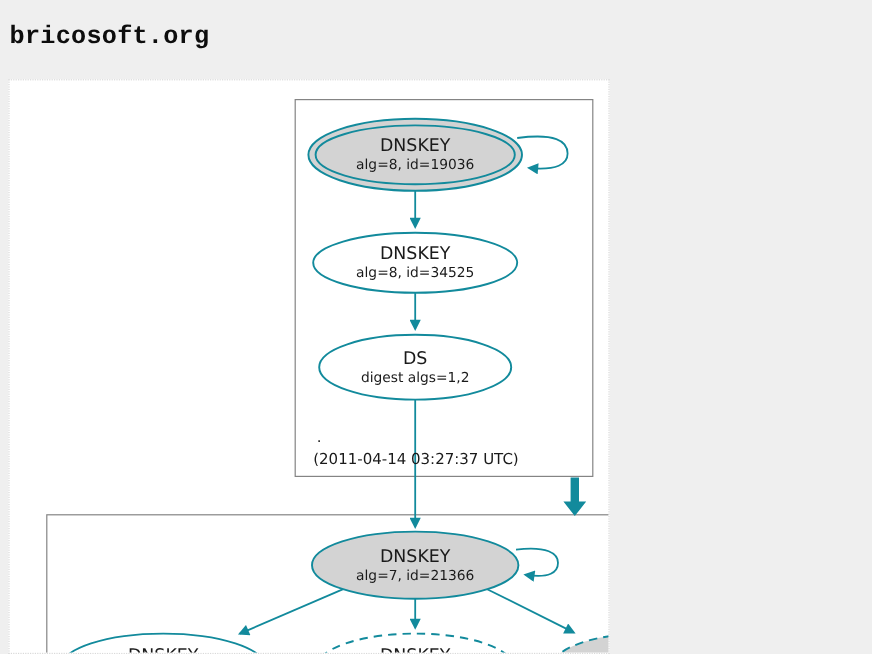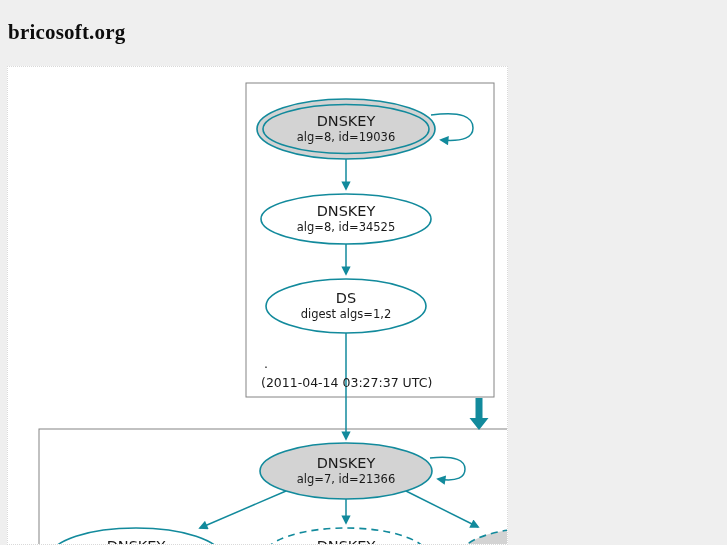--- a/index.html
+++ b/index.html
@@ -13,21 +13,21 @@
   body {
     width: 727px; height: 545px;
     background: var(--background);
     font-family: "DejaVu Sans", sans-serif;
     position: relative;
     overflow: hidden;
   }
   .page-title {
     position: absolute;
     left: 8px; top: 20px;
-    font-family: Liberation Serif, serif;
+    font-family: Liberation Mono, monospace;
     font-weight: bold;
     font-size: 21px;
     color: #0d0d0d;
     letter-spacing: 0.2px;
   }
   .graph-canvas {
     position: absolute;
     left: 7px; top: 66px;
     width: 501px; height: 479px;
     background: #ffffff;

